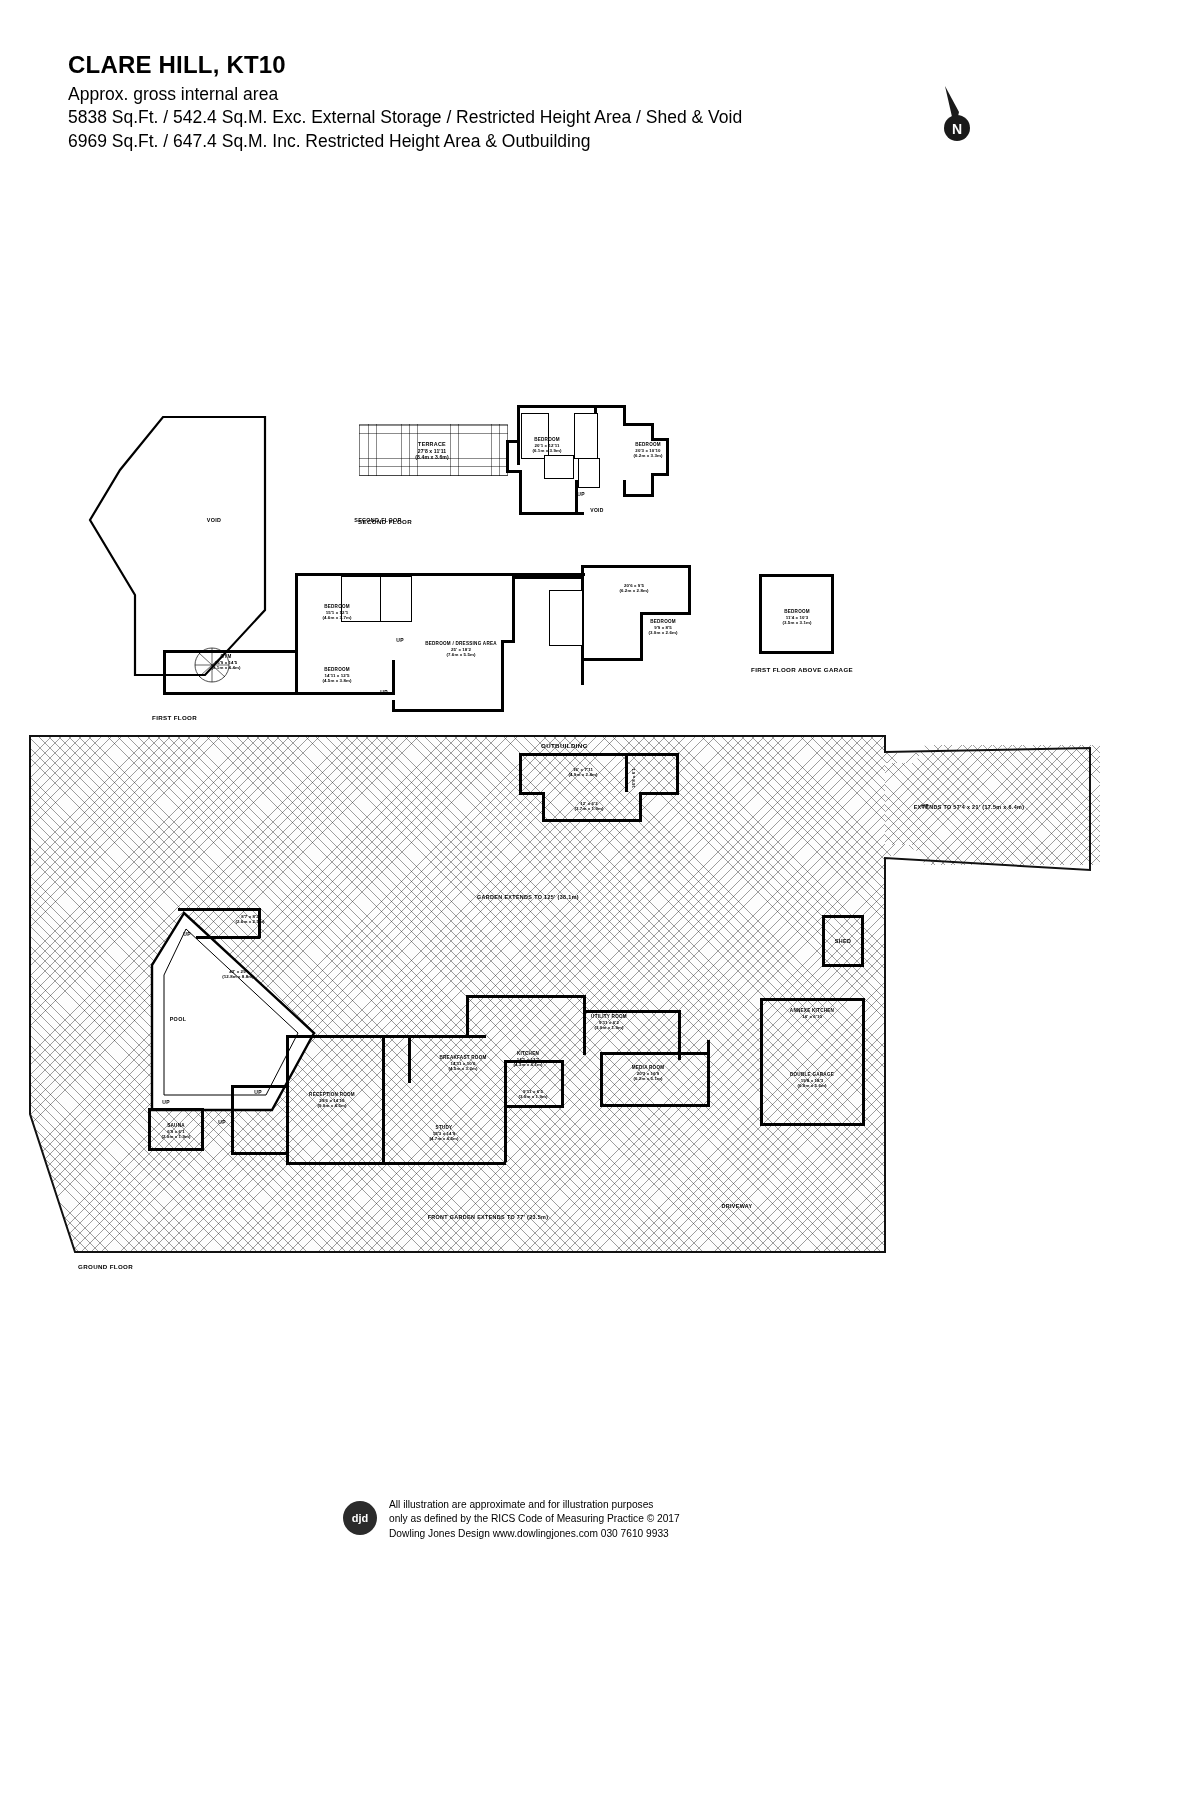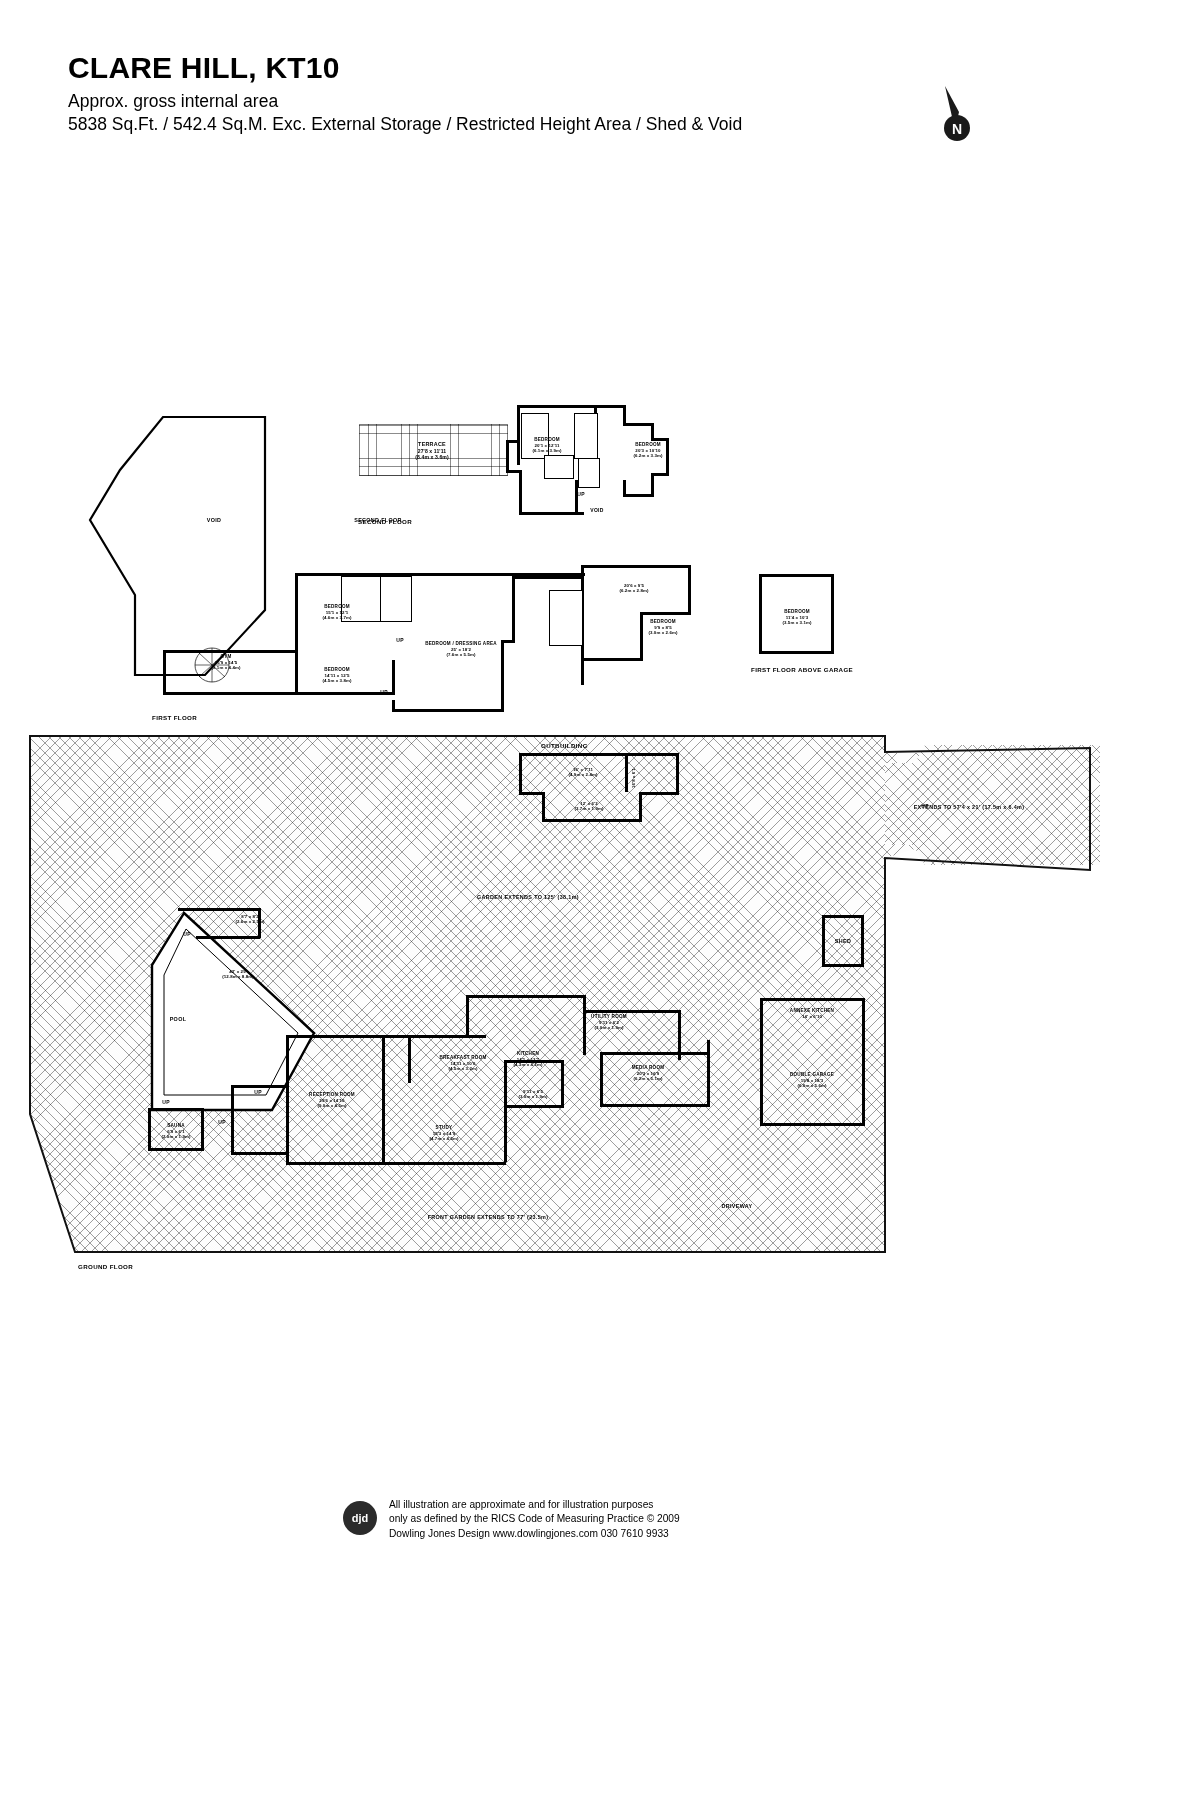--- a/index.html
+++ b/index.html
@@ -1,20 +1,20 @@
 <!DOCTYPE html>
 <html><head>
 <meta charset="utf-8">
 <style>
   html,body{margin:0;padding:0;background:#ffffff;}
   body{width:1199px;height:1800px;position:relative;font-family:"Liberation Sans",sans-serif;color:#000;overflow:hidden;}
 
   
   .header{position:absolute;left:68px;top:52px;width:880px;}
-  .title{font-size:30px;font-weight:bold;letter-spacing:.2px;line-height:1.05;margin:0 0 6px 0;}
+  .title{font-size:24px;font-weight:bold;letter-spacing:.2px;line-height:1.05;margin:0 0 6px 0;}
   .sub{font-size:17.5px;line-height:1.33;font-weight:400;}
   .sub div{white-space:nowrap;}
 
   
   .compass{position:absolute;left:915px;top:78px;width:80px;height:80px;}
 
   
   .plan{position:absolute;left:0;top:0;width:1199px;height:1800px;}
 
   
@@ -56,20 +56,21 @@
   .fl{font-size:10.2px;line-height:1.42;}
 </style>
 </head>
 <body>
 
 <div class="header">
   <div class="title">CLARE HILL, KT10</div>
   <div class="sub">
     <div>Approx. gross internal area</div>
     <div>5838 Sq.Ft. / 542.4 Sq.M. Exc. External Storage / Restricted Height Area / Shed &amp; Void</div>
+    <div>6969 Sq.Ft. / 647.4 Sq.M. Inc. Restricted Height Area &amp; Outbuilding</div>
   </div>
 </div>
 
 <div class="compass">
   <svg width="80" height="80" viewBox="0 0 80 80">
     <path d="M30 8 L40 52 L44 34 Z" fill="#1a1a1a"></path>
     <circle cx="42" cy="50" r="13" fill="#1a1a1a"></circle>
     <text x="42" y="56" font-family="Liberation Sans, sans-serif" font-size="14" font-weight="bold" fill="#fff" text-anchor="middle">N</text>
   </svg>
 </div>
@@ -367,16 +368,16 @@
     <div class="rn">ANNEXE KITCHEN</div>
     <div class="rd">14' x 6'10</div>
   </div>
 
 </div>
 
 <div class="footer">
   <div class="logo">djd</div>
   <div class="fl">
     <div>All illustration are approximate and for illustration purposes</div>
-    <div>only as defined by the RICS Code of Measuring Practice © 2009</div>
+    <div>only as defined by the RICS Code of Measuring Practice © 2017</div>
     <div>Dowling Jones Design www.dowlingjones.com 030 7610 9933</div>
   </div>
 </div>
 
 </body></html>

